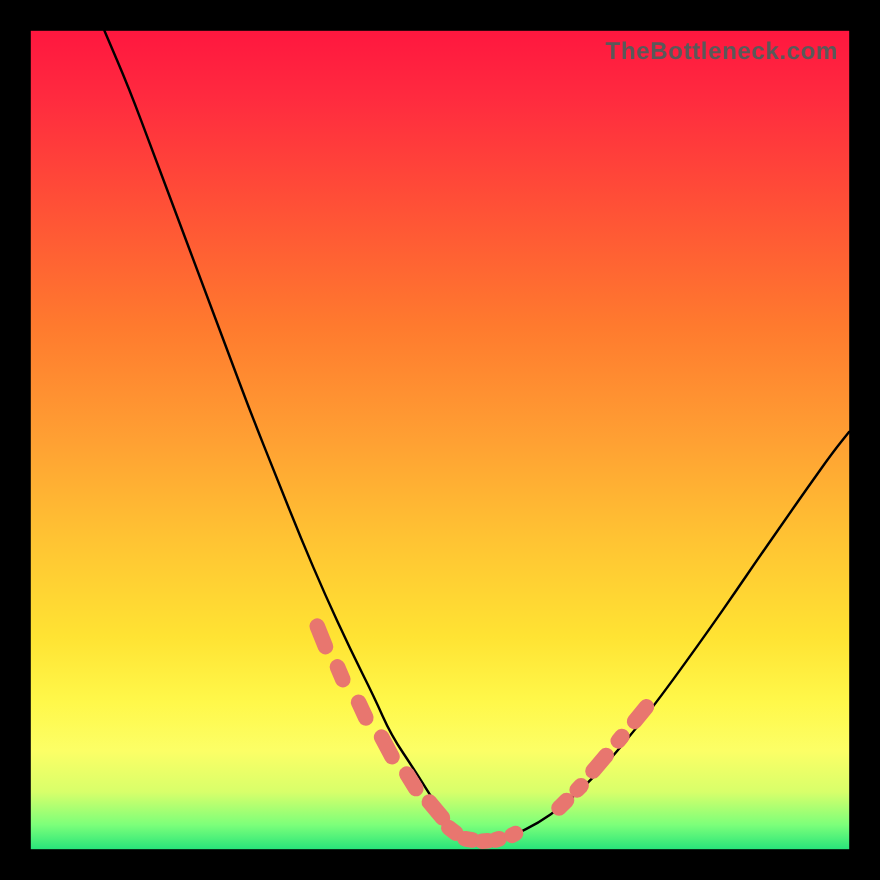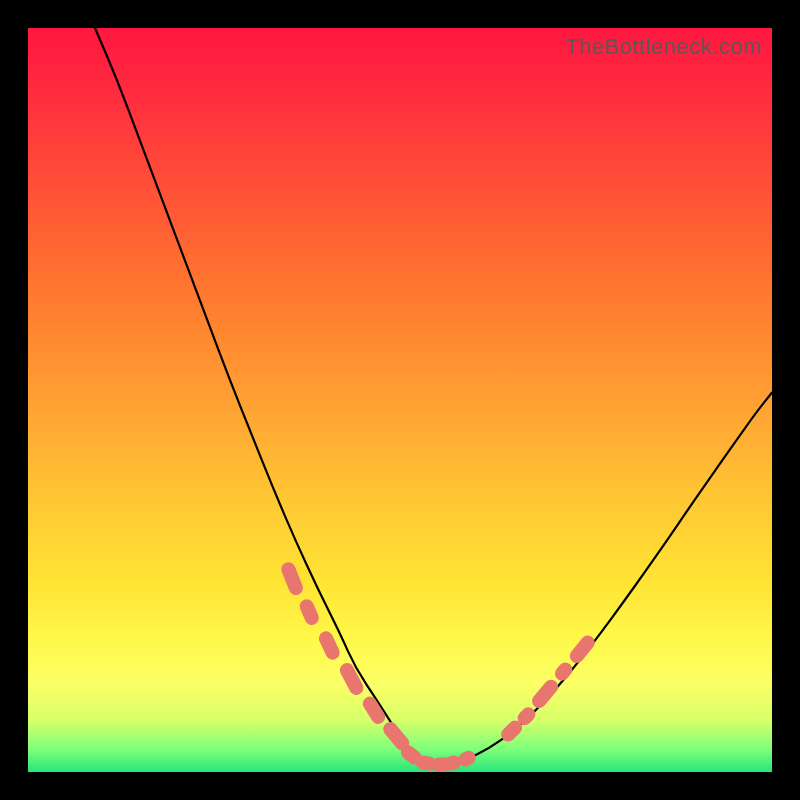--- a/index.html
+++ b/index.html
@@ -31,21 +31,21 @@
       #7dff7a 97%,
       #28e57a 100%
     );
   }
   .watermark {
     position: absolute;
     top: 6px;
     right: 10px;
     color: #595959;
     font-size: 22px;
-    font-weight: 400;
+    font-weight: 700;
     letter-spacing: 0.5px;
     user-select: none;
   }
   svg.plot {
     position: absolute;
     left: 0;
     top: 0;
     width: 744px;
     height: 744px;
     overflow: visible;

